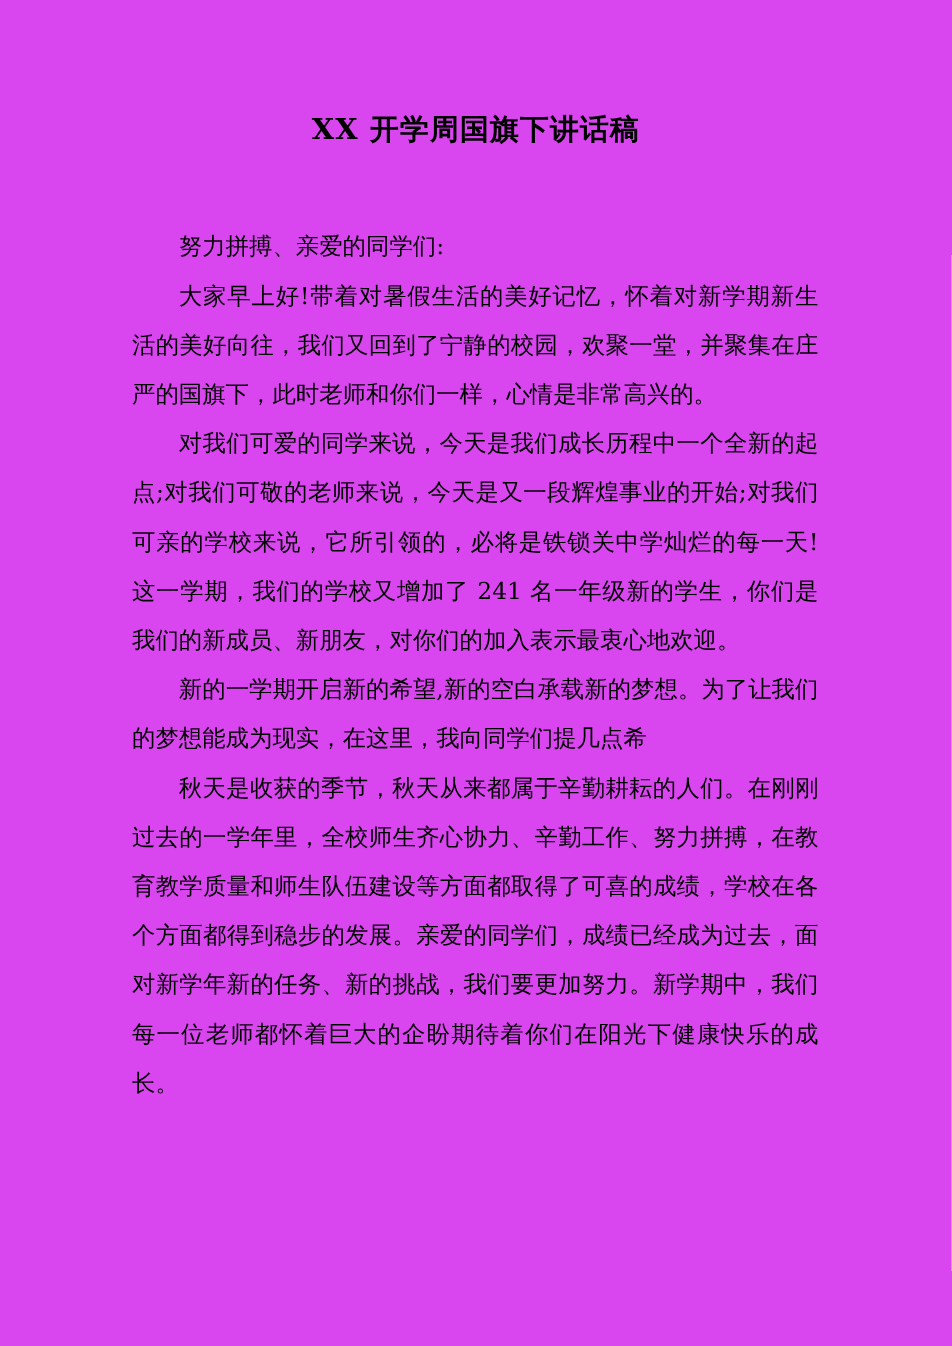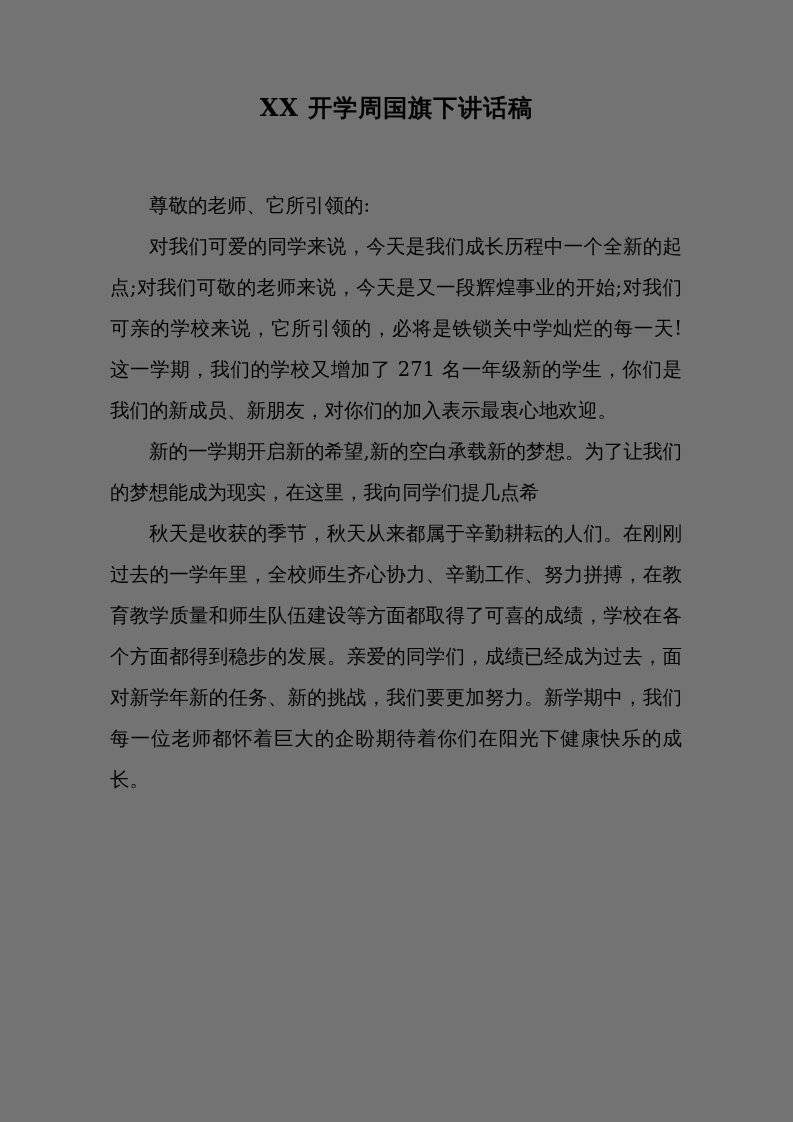--- a/index.html
+++ b/index.html
@@ -13,21 +13,21 @@
     font-family: "Liberation Serif", "DejaVu Serif", serif;
     color: #000000;
     overflow: hidden;
   }
   .page {
     position: relative;
     width: 793px;
     height: 1122px;
     box-sizing: border-box;
     padding: 0;
-    background: #737373;
+    background: #d946ef;
   }
   .doc-title {
     margin: 0;
     padding: 0;
     position: absolute;
     top: 92px;
     left: 0;
     width: 793px;
     text-align: center;
     font-size: 24px;
@@ -55,19 +55,20 @@
   }
 </style>
 </head>
 <body>
 
 <div class="page">
 
   <h1 class="doc-title">XX 开学周国旗下讲话稿</h1>
 
   <div class="body-block">
-    <p class="para first">尊敬的老师、它所引领的:</p>
-    <p class="para">对我们可爱的同学来说，今天是我们成长历程中一个全新的起点;对我们可敬的老师来说，今天是又一段辉煌事业的开始;对我们可亲的学校来说，它所引领的，必将是铁锁关中学灿烂的每一天!这一学期，我们的学校又增加了 271 名一年级新的学生，你们是我们的新成员、新朋友，对你们的加入表示最衷心地欢迎。</p>
+    <p class="para first">努力拼搏、亲爱的同学们:</p>
+    <p class="para">大家早上好!带着对暑假生活的美好记忆，怀着对新学期新生活的美好向往，我们又回到了宁静的校园，欢聚一堂，并聚集在庄严的国旗下，此时老师和你们一样，心情是非常高兴的。</p>
+    <p class="para">对我们可爱的同学来说，今天是我们成长历程中一个全新的起点;对我们可敬的老师来说，今天是又一段辉煌事业的开始;对我们可亲的学校来说，它所引领的，必将是铁锁关中学灿烂的每一天!这一学期，我们的学校又增加了 241 名一年级新的学生，你们是我们的新成员、新朋友，对你们的加入表示最衷心地欢迎。</p>
     <p class="para">新的一学期开启新的希望,新的空白承载新的梦想。为了让我们的梦想能成为现实，在这里，我向同学们提几点希</p>
     <p class="para">秋天是收获的季节，秋天从来都属于辛勤耕耘的人们。在刚刚过去的一学年里，全校师生齐心协力、辛勤工作、努力拼搏，在教育教学质量和师生队伍建设等方面都取得了可喜的成绩，学校在各个方面都得到稳步的发展。亲爱的同学们，成绩已经成为过去，面对新学年新的任务、新的挑战，我们要更加努力。新学期中，我们每一位老师都怀着巨大的企盼期待着你们在阳光下健康快乐的成长。</p>
   </div>
 
 </div>
 
 </body></html>

